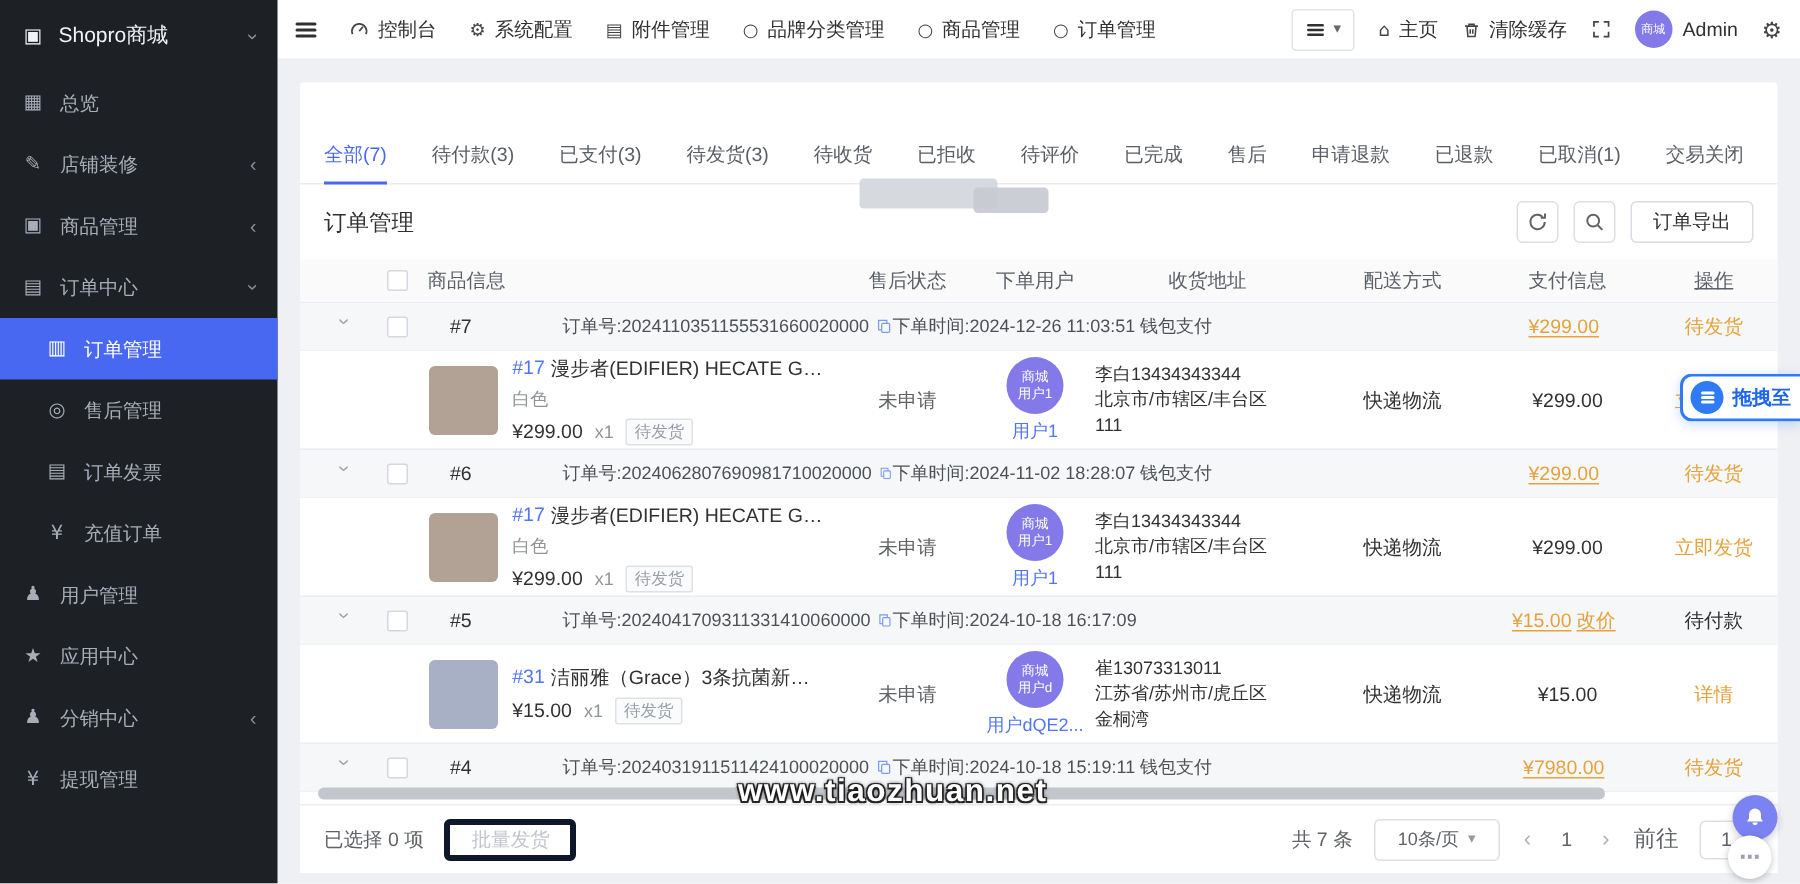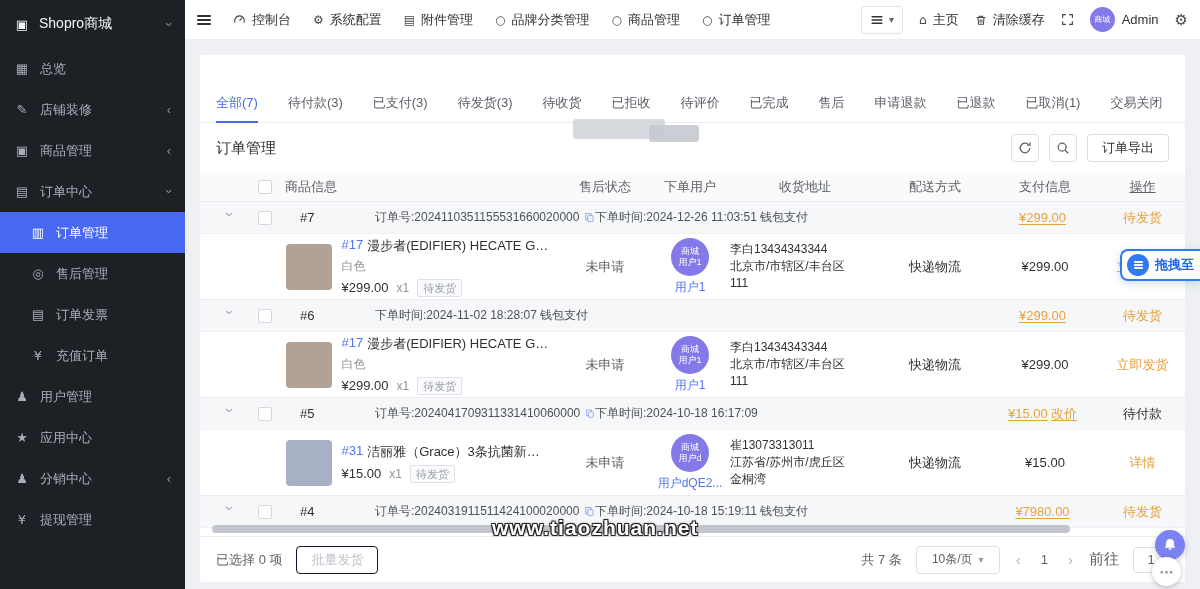--- a/index.html
+++ b/index.html
@@ -96,21 +96,21 @@
   .c-pay{width:110px;text-align:center;font-size:13px;color:#303133;flex:none;}
   .c-op{width:85px;text-align:center;flex:none;}
   .op-link{color:#e6a23c;font-size:13px;cursor:pointer;}
   .l2:empty,.addr-l:empty,.amt:empty,.ptag:empty,.uname:empty,.c-after:empty{display:none;}
 
   .hscroll{position:absolute;left:12px;bottom:3px;width:858px;height:8px;border-radius:4px;background:#c3c6cd;cursor:pointer;}
 
   
   .tfoot{height:46px;border-top:1px solid #ebedf2;display:flex;align-items:center;padding:0 16px;gap:14px;flex:none;background:#fff;z-index:2;}
   .sel-txt{font-size:13px;color:#606266;}
-  .batch-btn{height:28px;padding:0 14px;border:1px solid #0f172a;border-radius:4px;background:#fff;color:#c0c4cc;font-size:13px;cursor:not-allowed;}
+  .batch-btn{height:28px;padding:0 14px;border:4px solid #0f172a;border-radius:4px;background:#fff;color:#c0c4cc;font-size:13px;cursor:not-allowed;}
   .foot-right{margin-left:auto;display:flex;align-items:center;gap:14px;}
   .total-txt{font-size:13px;color:#606266;}
   .psize{width:84px;height:28px;border:1px solid #dcdfe6;border-radius:4px;display:flex;align-items:center;justify-content:center;gap:6px;font-size:12px;color:#606266;cursor:pointer;background:#fff;}
   .pg-arrow{color:#b0b3bb;font-size:15px;cursor:pointer;padding:0 2px;}
   .pg-num{font-size:13px;color:#606266;padding:0 4px;cursor:pointer;}
   .goto-label{font-size:15px;color:#606266;}
   .goto{width:36px;height:26px;border:1px solid #dcdfe6;border-radius:4px;text-align:center;font-size:13px;color:#606266;}
 
   
   .watermark{position:absolute;left:492px;top:516px;z-index:40;font-size:21px;font-weight:bold;color:#fff;letter-spacing:1px;
@@ -361,20 +361,27 @@
         <div class="c-pay">¥299.00</div>
         <div class="c-op"><span class="op-link">立即发货</span></div>
       </div>
 
       <div class="o-row">
         <div class="c-exp">
             <span class="exp">›</span>
             <span class="cb"></span>
           </div>
         <div class="o-id">#6</div>
+        <div class="o-no">
+            <span>订单号:2024062807690981710020000</span>
+            <svg width="13" height="13" viewBox="0 0 14 14" fill="none" stroke="#7b9bf2" stroke-width="1.1">
+              <rect x="5" y="4.5" width="7" height="8" rx="1"></rect>
+              <path d="M9.5 4.5V1.8H2.3v8.4H5"></path>
+            </svg>
+          </div>
         <div class="o-time">下单时间:2024-11-02 18:28:07</div>
         <div class="o-paym">钱包支付</div>
         <div class="o-sp"></div>
         <div class="o-amt"><span class="amt">¥299.00</span> </div>
         <div class="o-st st-warn">待发货</div>
       </div>
       <div class="p-row">
         <div class="c-exp"></div>
         <div class="c-prod">
           <div class="pimg img1"></div>

